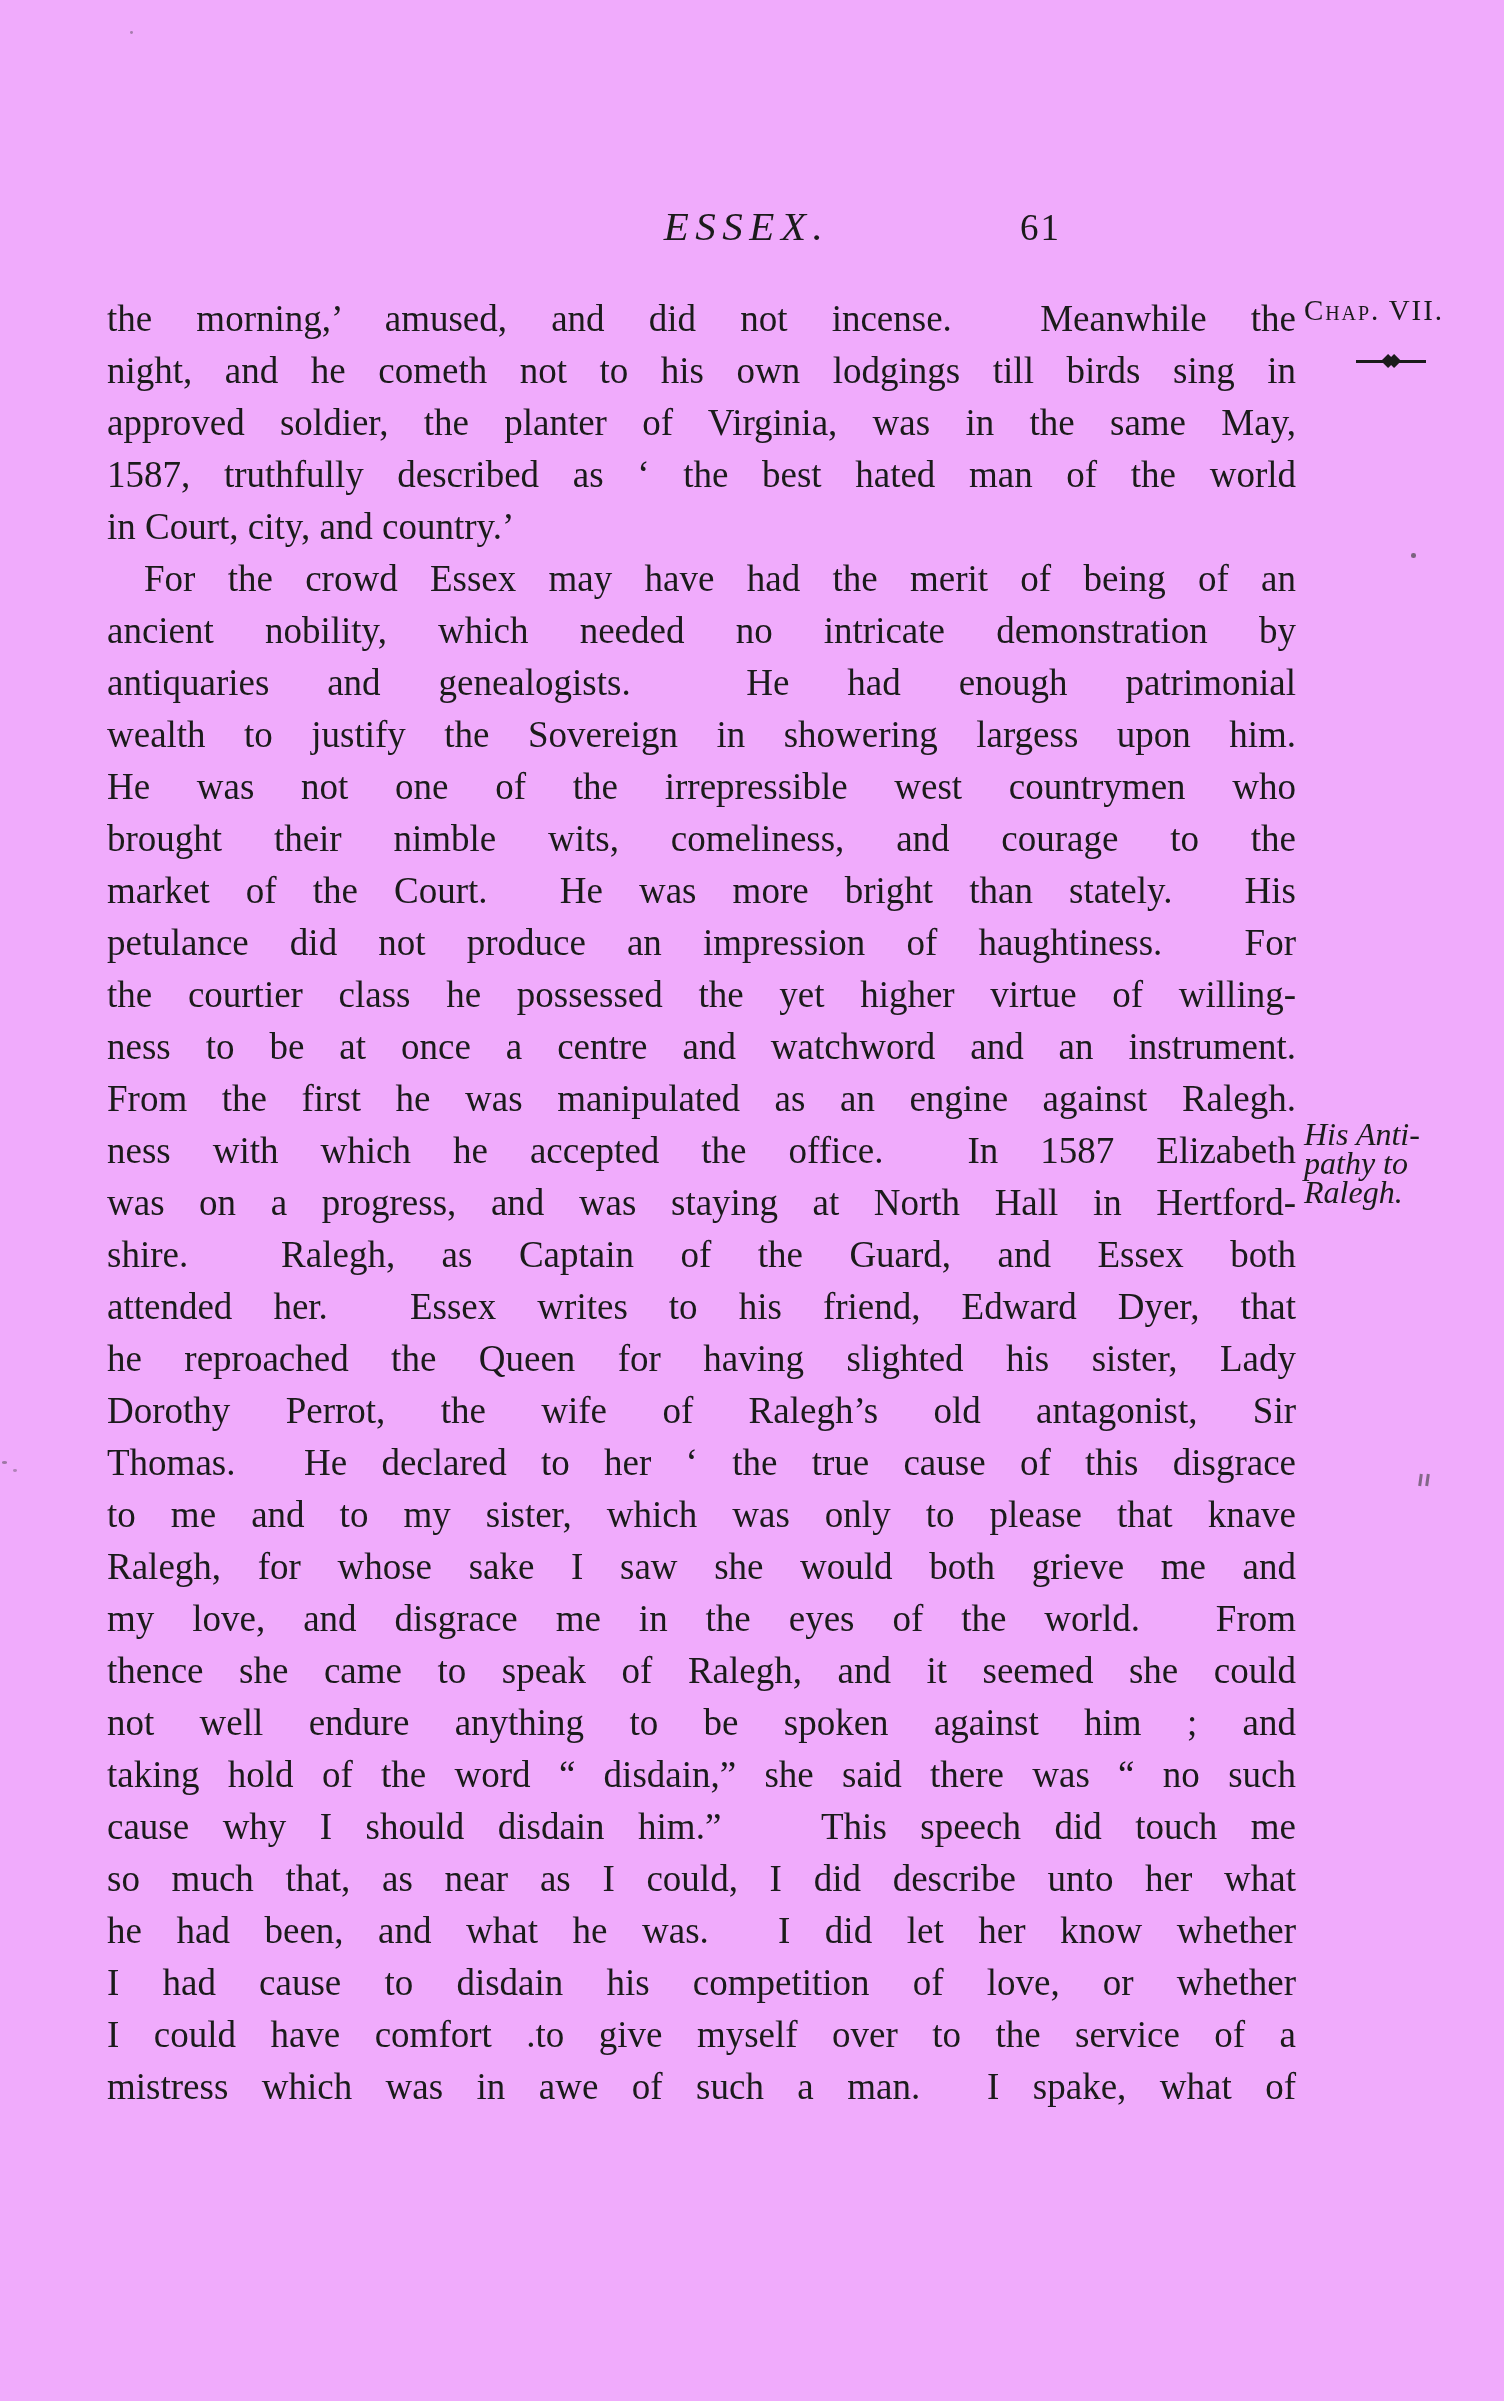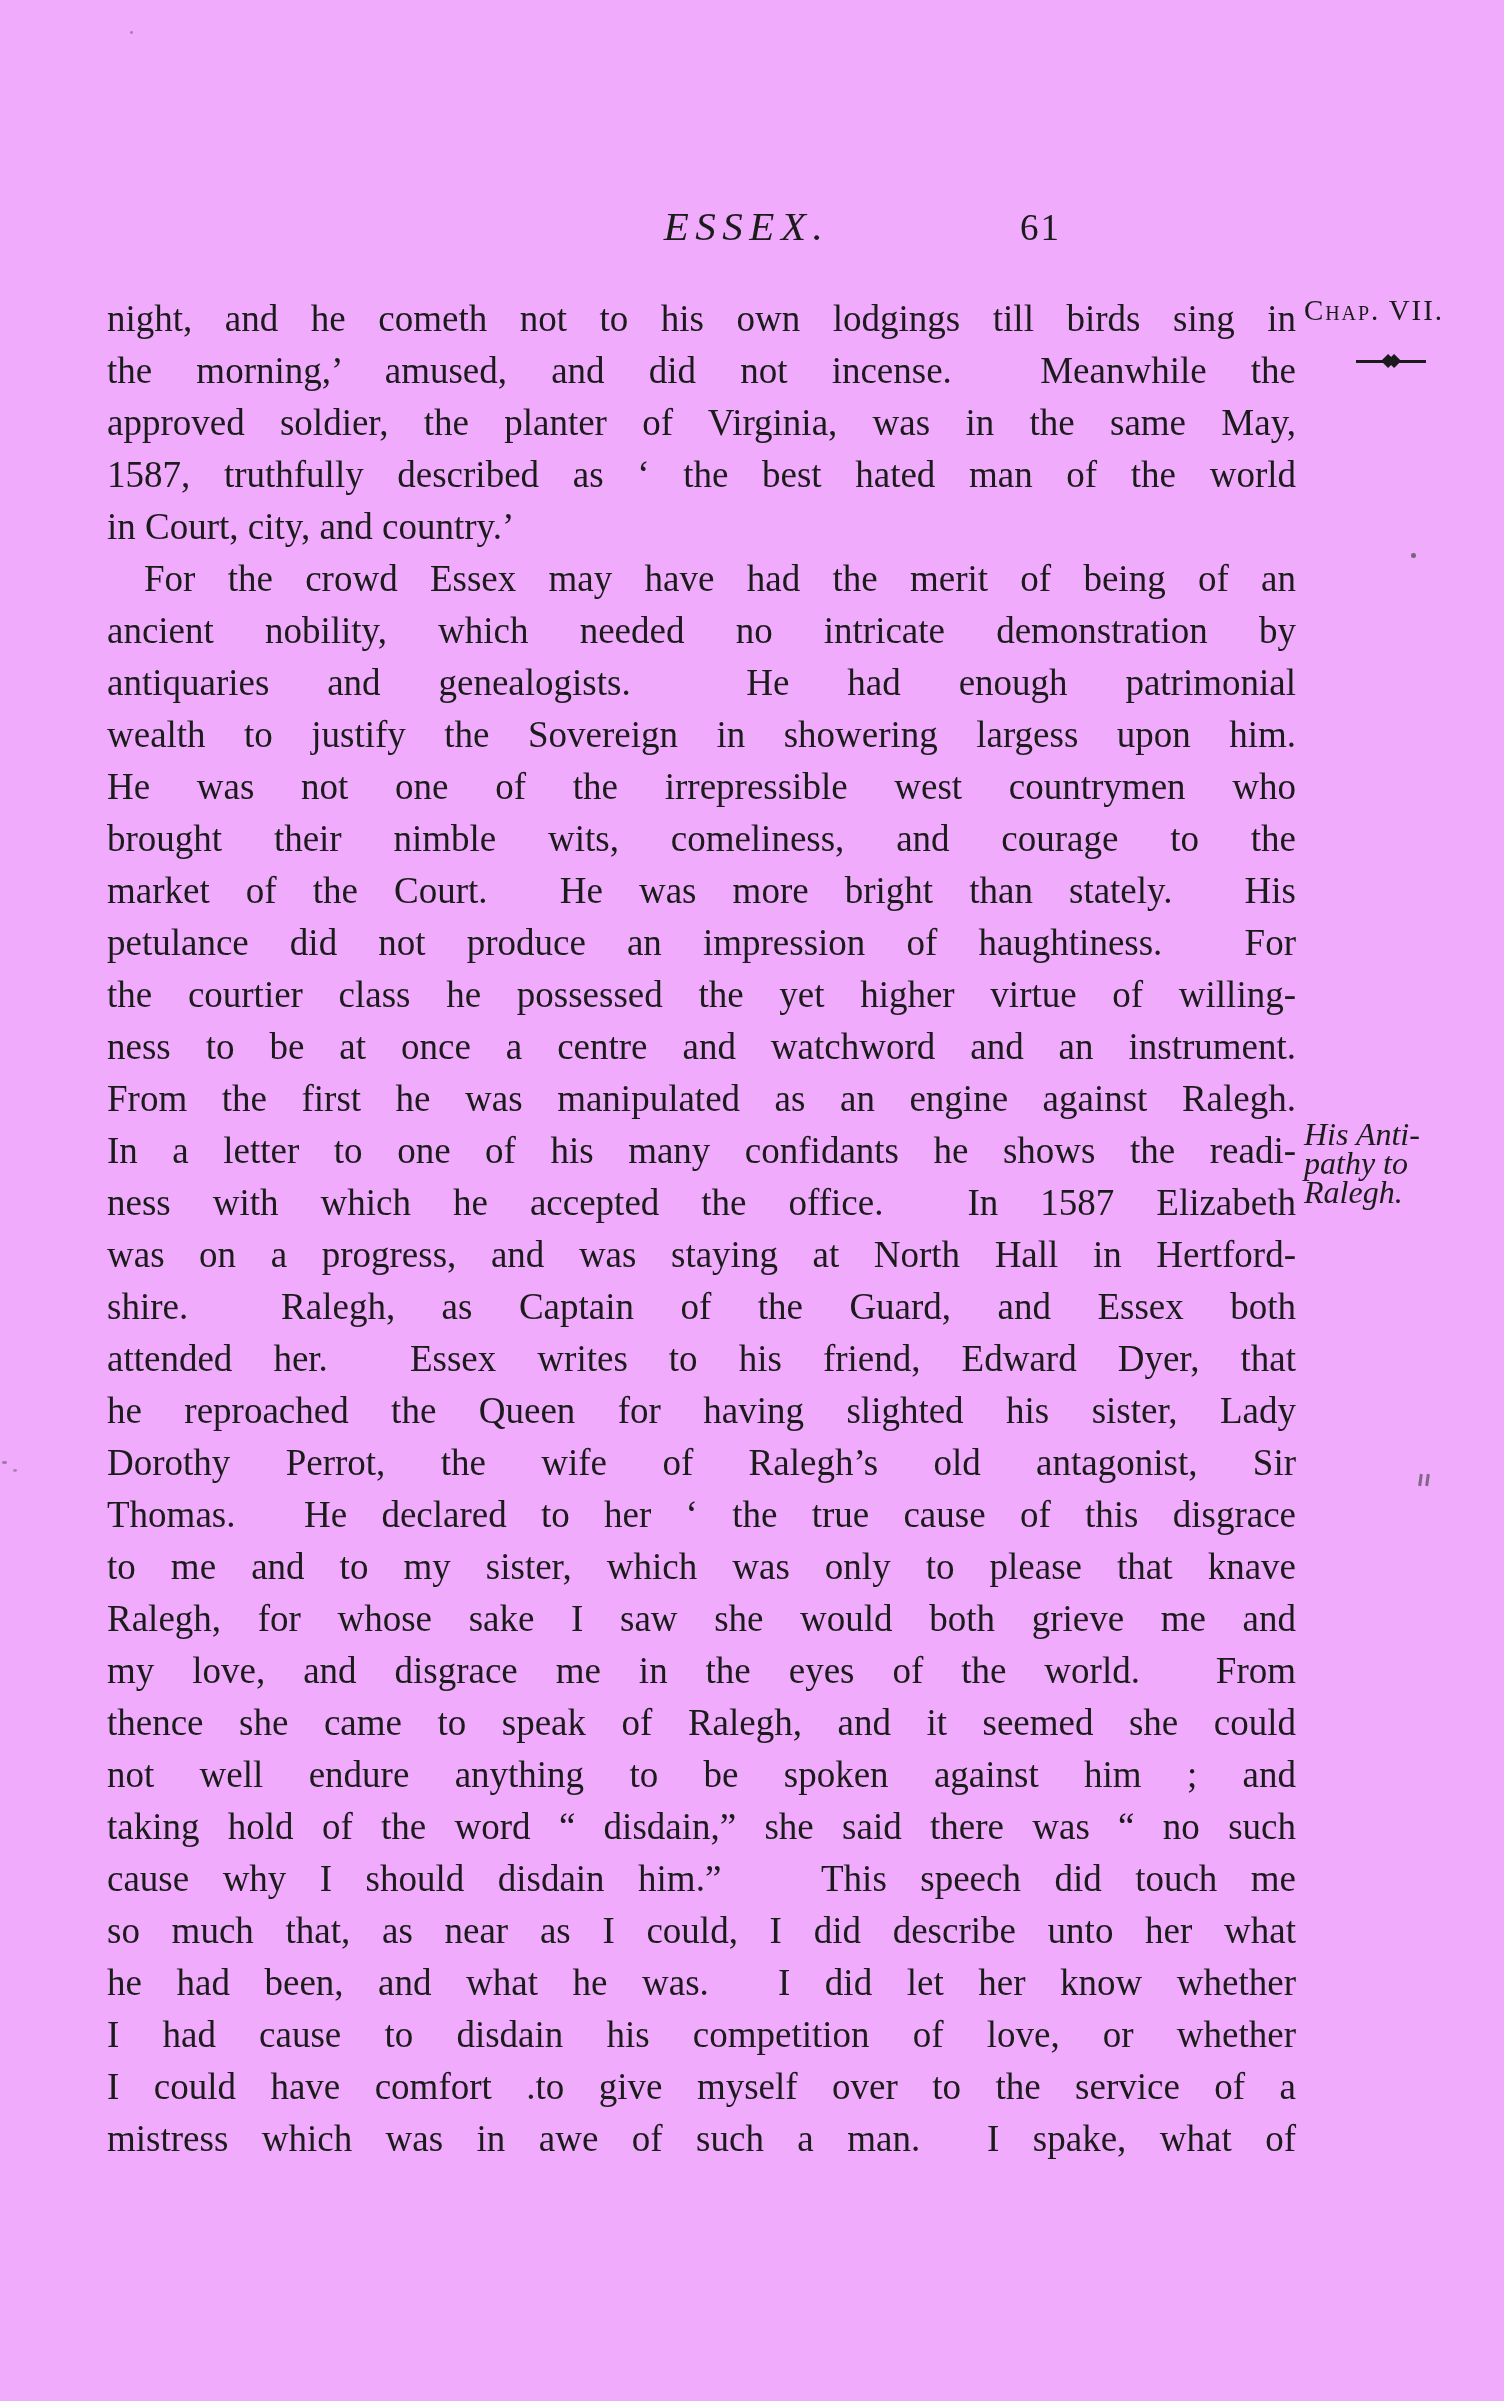--- a/index.html
+++ b/index.html
@@ -84,37 +84,36 @@
     <span class="rule"></span>
   </div>
 
   <div class="margin-note">
     <div>His Anti-</div>
     <div>pathy to</div>
     <div>Ralegh.</div>
   </div>
 
   <div class="body-text">
+    <div class="line">the morning,’ amused, and did not incense.  Meanwhile the</div>
     <div class="line">night, and he cometh not to his own lodgings till birds sing in</div>
-    <div class="line">the morning,’ amused, and did not incense.  Meanwhile the</div>
     <div class="line">approved soldier, the planter of Virginia, was in the same May,</div>
     <div class="line">1587, truthfully described as ‘ the best hated man of the world</div>
     <div class="line pl">in Court, city, and country.’</div>
     <div class="line indent">For the crowd Essex may have had the merit of being of an</div>
     <div class="line">ancient nobility, which needed no intricate demonstration by</div>
     <div class="line">antiquaries and genealogists.  He had enough patrimonial</div>
     <div class="line">wealth to justify the Sovereign in showering largess upon him.</div>
     <div class="line">He was not one of the irrepressible west countrymen who</div>
     <div class="line">brought their nimble wits, comeliness, and courage to the</div>
     <div class="line">market of the Court.  He was more bright than stately.  His</div>
     <div class="line">petulance did not produce an impression of haughtiness.  For</div>
     <div class="line">the courtier class he possessed the yet higher virtue of willing-</div>
     <div class="line">ness to be at once a centre and watchword and an instrument.</div>
     <div class="line">From the first he was manipulated as an engine against Ralegh.</div>
-    <div class="line">In a letter to one of his many confidants he shows the readi-</div>
     <div class="line">ness with which he accepted the office.  In 1587 Elizabeth</div>
     <div class="line">was on a progress, and was staying at North Hall in Hertford-</div>
     <div class="line">shire.  Ralegh, as Captain of the Guard, and Essex both</div>
     <div class="line">attended her.  Essex writes to his friend, Edward Dyer, that</div>
     <div class="line">he reproached the Queen for having slighted his sister, Lady</div>
     <div class="line">Dorothy Perrot, the wife of Ralegh’s old antagonist, Sir</div>
     <div class="line">Thomas.  He declared to her ‘ the true cause of this disgrace</div>
     <div class="line">to me and to my sister, which was only to please that knave</div>
     <div class="line">Ralegh, for whose sake I saw she would both grieve me and</div>
     <div class="line">my love, and disgrace me in the eyes of the world.  From</div>

